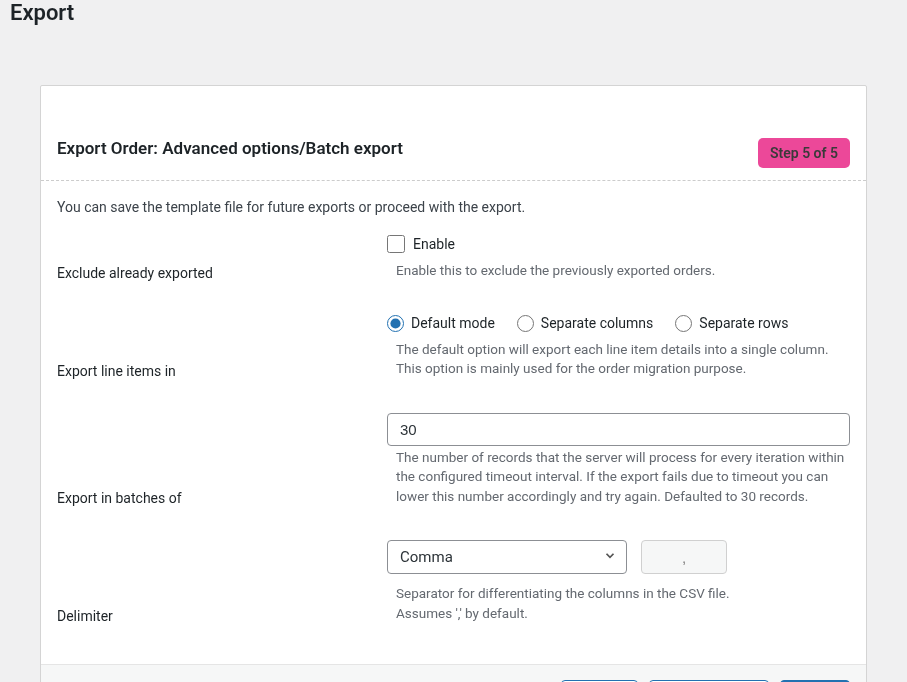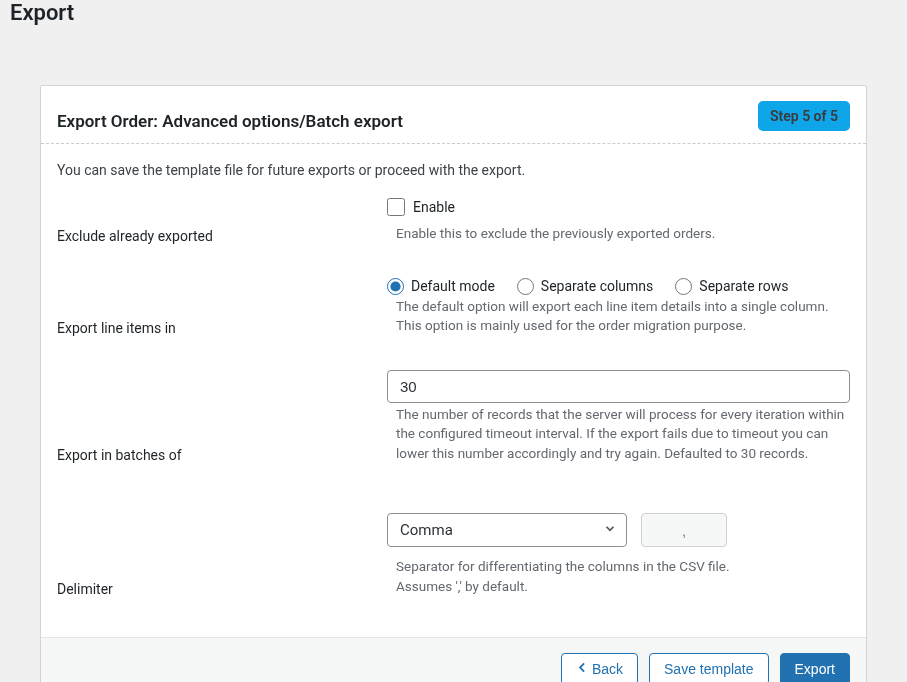--- a/index.html
+++ b/index.html
@@ -23,30 +23,31 @@
     }
     .panel {
       background: #fff;
       border: 1px solid #d4d4d4;
       margin: 60px 40px 0 40px;
       border-radius: 2px;
     }
     .panel-header {
       display: flex;
       justify-content: space-between;
-      align-items: flex-end;
+      align-items: flex-start;
       padding: 15px 16px 12px 16px;
       border-bottom: 1px dashed #ccc;
+      margin-top: 37px;
     }
     .panel-header-title {
       font-size: 17px;
       font-weight: 600;
     }
     .step-badge {
-      background: #0ea5e9;
+      background: #ec4899;
       color: #3a3a3a;
       padding: 7px 12px;
       border-radius: 5px;
       font-weight: 600;
       font-size: 14px;
     }
     .panel-body {
       padding: 18px 16px 30px 16px;
     }
     .intro-text {
@@ -83,21 +84,21 @@
       width: 18px;
       height: 18px;
       border: 1px solid #8c8f94;
       border-radius: 3px;
       cursor: pointer;
     }
     .radio-line {
       display: flex;
       align-items: center;
       gap: 22px;
-      margin-bottom: 2px;
+      margin-bottom: 8px;
     }
     .radio-item {
       display: flex;
       align-items: center;
       gap: 7px;
     }
     .radio-item input[type="radio"] {
       width: 17px;
       height: 17px;
       accent-color: #2271b1;
@@ -116,21 +117,20 @@
       border: 1px solid #8c8f94;
       border-radius: 4px;
       font-size: 15px;
       color: #2c3338;
       margin-bottom: 2px;
     }
     .select-row {
       display: flex;
       gap: 14px;
       margin-bottom: 10px;
-      margin-top: 16px;
     }
     .select-wrap {
       position: relative;
       width: 240px;
     }
     .select-input {
       width: 100%;
       padding: 7px 30px 7px 12px;
       border: 1px solid #8c8f94;
       border-radius: 4px;

